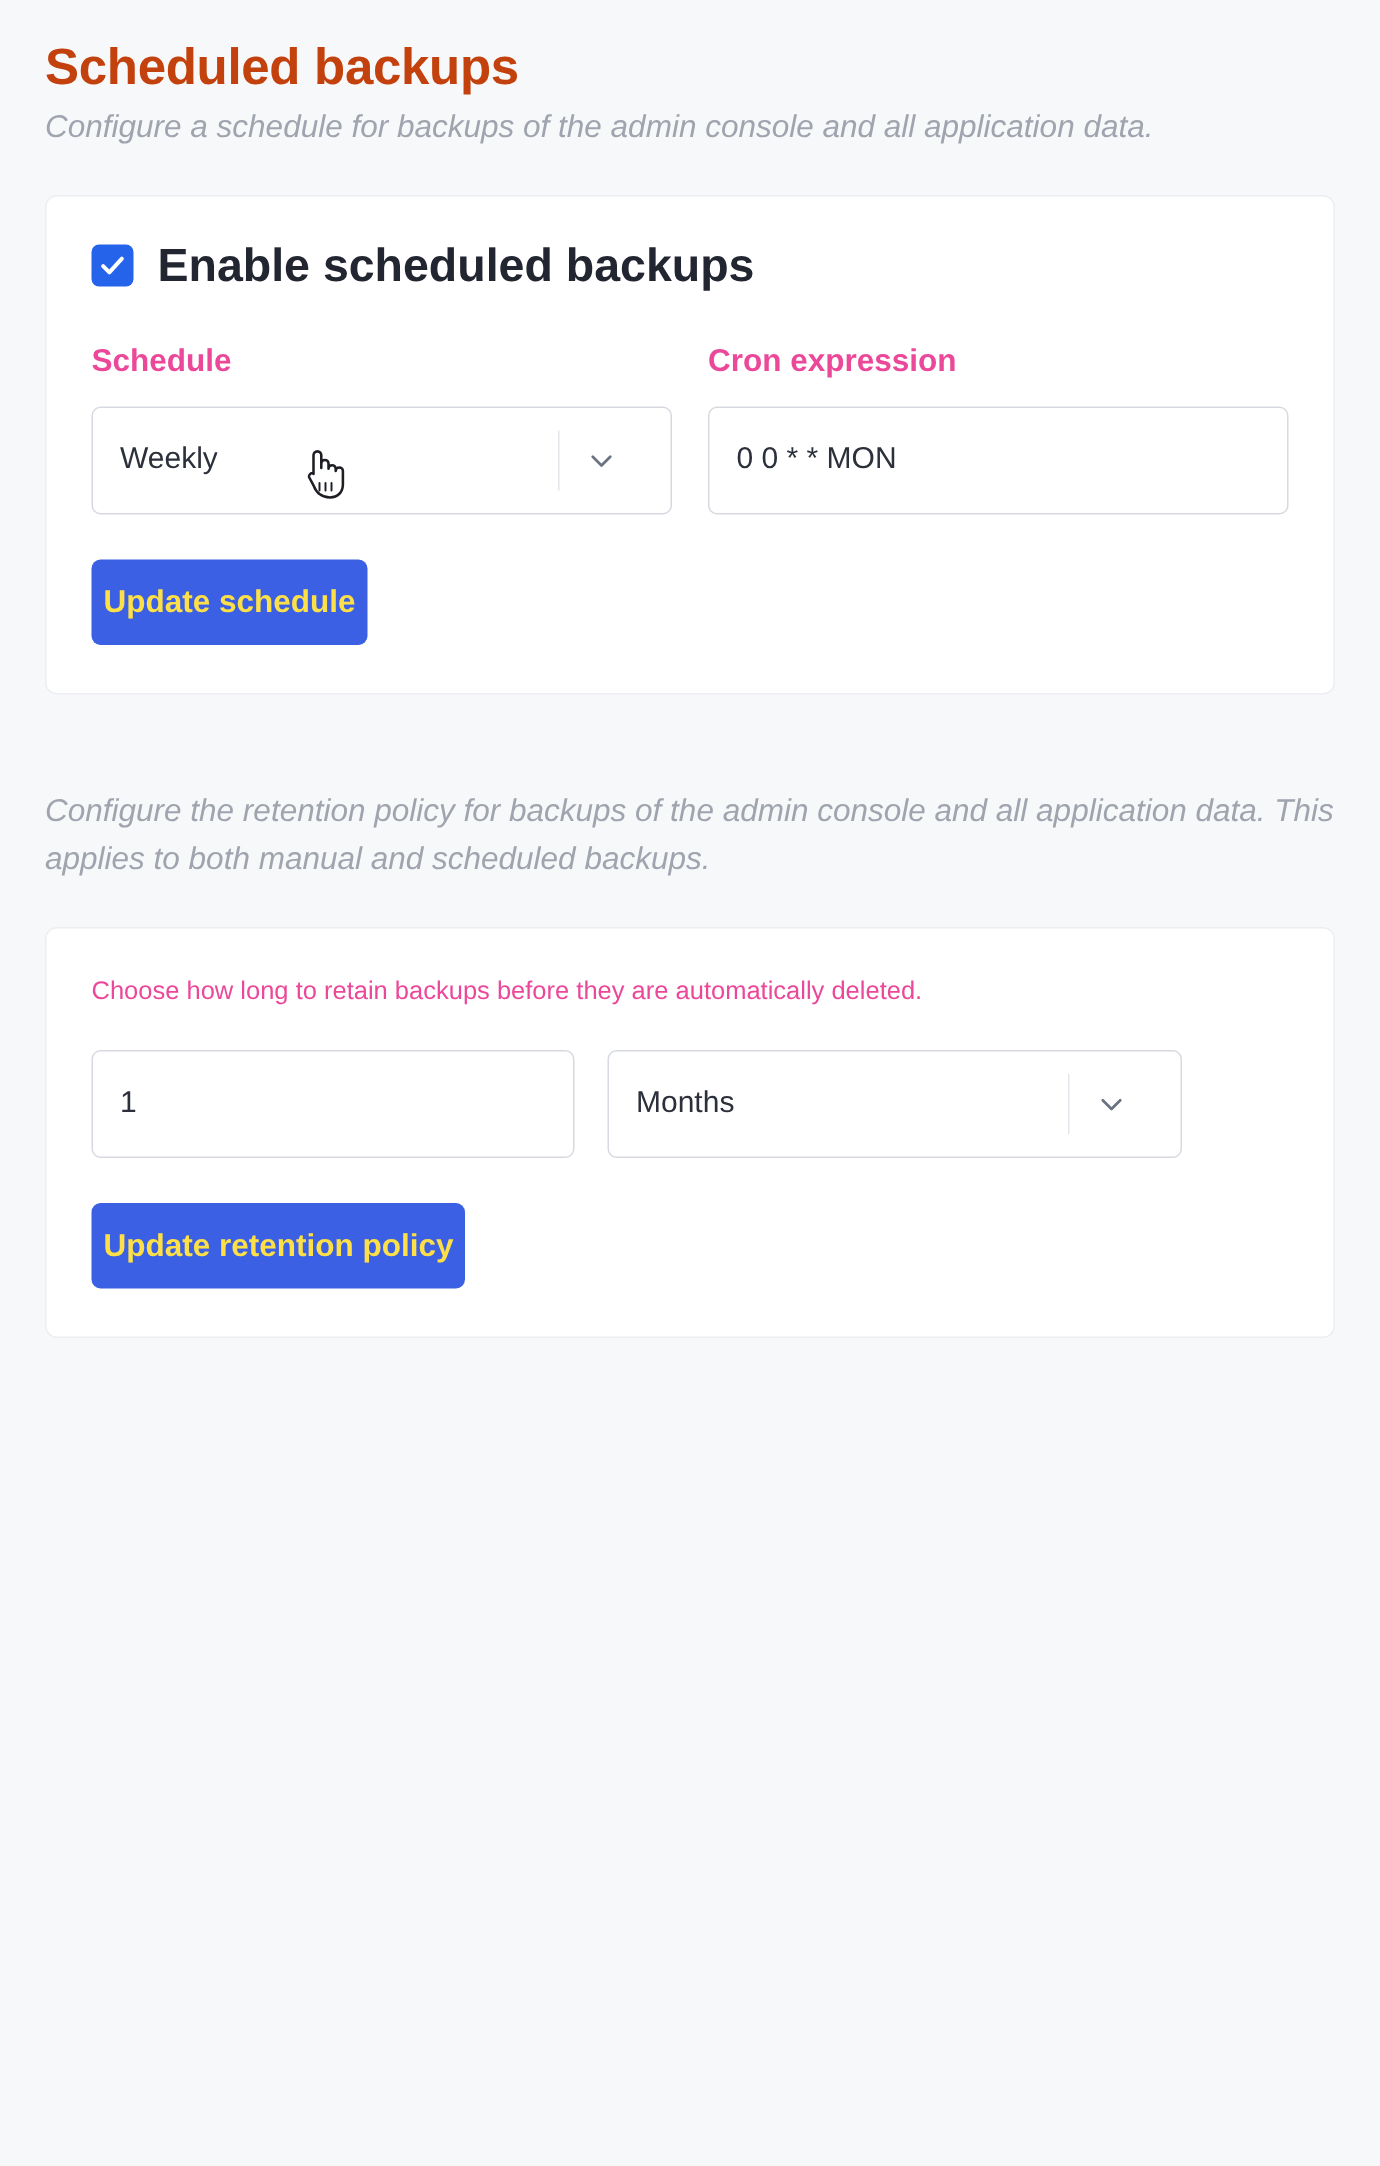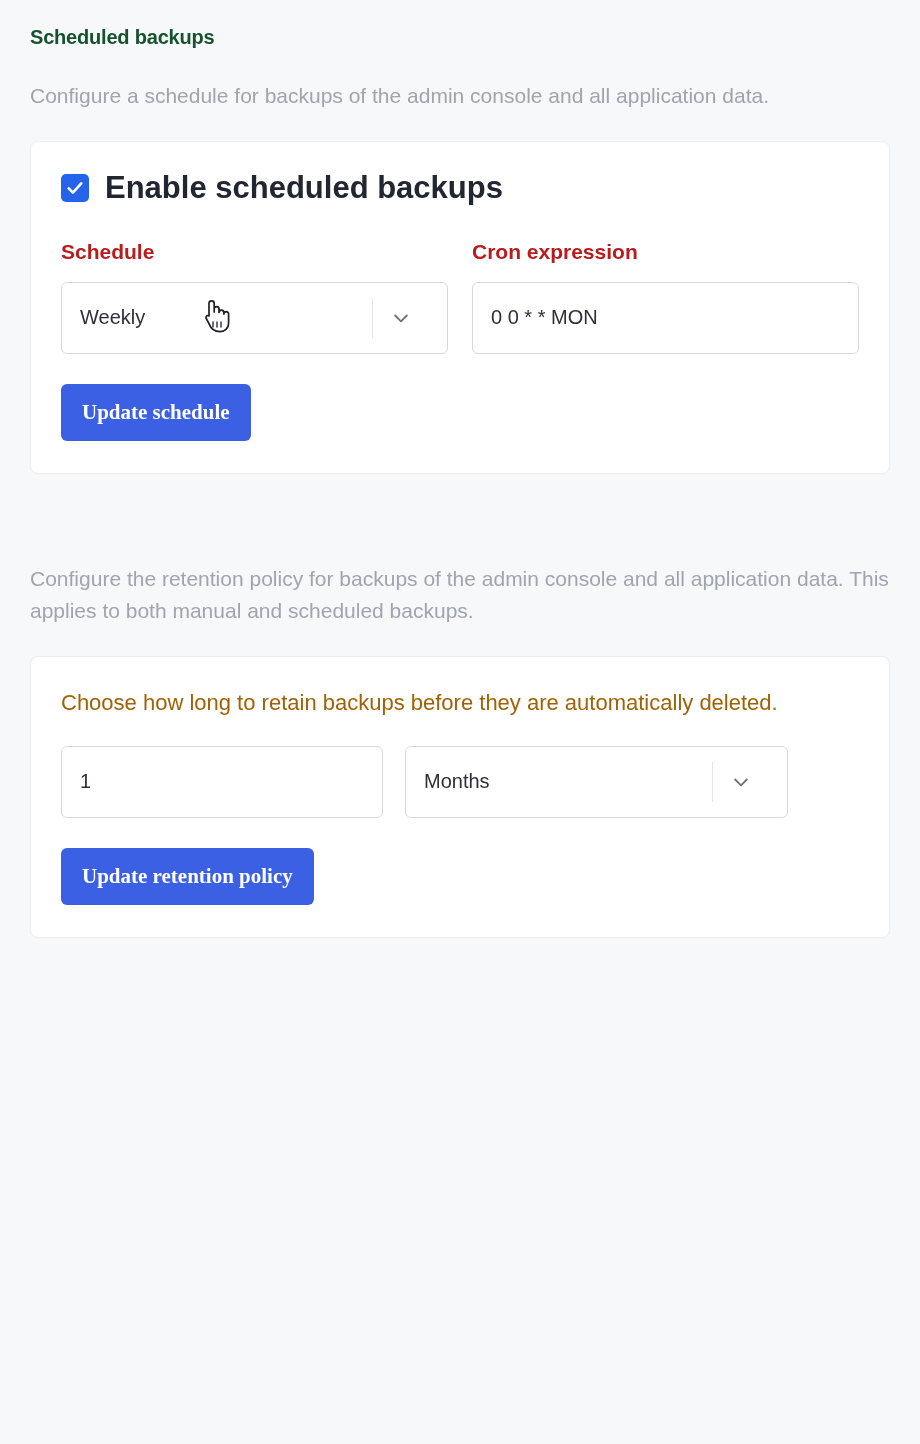--- a/index.html
+++ b/index.html
@@ -13,33 +13,34 @@
     width: 920px;
     min-height: 1444px;
     position: relative;
   }
 
   .section {
     padding: 0 30px;
   }
 
   .section-title {
-    font-size: 20px;
-    font-weight: bold;
-    color: #14532d;
+    font-size: 34px;
+    font-weight: bold;
+    color: #c2410c;
     letter-spacing: -0.2px;
     margin: 0;
   }
 
   .section-desc {
     font-size: 21px;
     line-height: 1.55;
     color: #9fa4ae;
-    margin: 31px 0 0 0;
+    margin: 4px 0 0 0;
     max-width: 860px;
+    font-style: italic;
   }
 
   .card {
     background: #ffffff;
     border: 1px solid #eceef1;
     border-radius: 8px;
     margin-top: 28px;
     padding: 28px 30px 32px 30px;
   }
 
@@ -71,21 +72,21 @@
   .field-grid {
     display: flex;
     gap: 24px;
     margin-top: 34px;
   }
   .field-col { flex: 1 1 0; min-width: 0; }
 
   .field-label {
     font-size: 21px;
     font-weight: bold;
-    color: #b91c1c;
+    color: #ec4899;
     margin-bottom: 18px;
   }
 
   .control {
     height: 72px;
     border: 1px solid #d6dae0;
     border-radius: 6px;
     background: #fff;
     display: flex;
     align-items: center;
@@ -115,36 +116,36 @@
     font-size: 18px;
     color: #8d939e;
     margin-top: 14px;
     font-weight: bold;
   }
 
   .btn {
     margin-top: 30px;
     display: inline-block;
     background: #3b60e4;
-    color: #ffffff;
+    color: #fde047;
     font-size: 21px;
     font-weight: bold;
     border: none;
     border-radius: 6px;
-    padding: 18px 21px;
+    padding: 18px 8px;
     cursor: pointer;
-    font-family: Liberation Serif, serif;
+    font-family: Liberation Sans, sans-serif;
     line-height: 1;
   }
 
   
   .card-text {
-    font-size: 22px;
+    font-size: 17px;
     line-height: 1.6;
-    color: #a16207;
+    color: #ec4899;
     margin: 0;
   }
   .retention-row {
     display: flex;
     gap: 22px;
     margin-top: 26px;
   }
   .retention-qty { width: 322px; flex: none; }
   .retention-unit { width: 383px; flex: none; }
 

